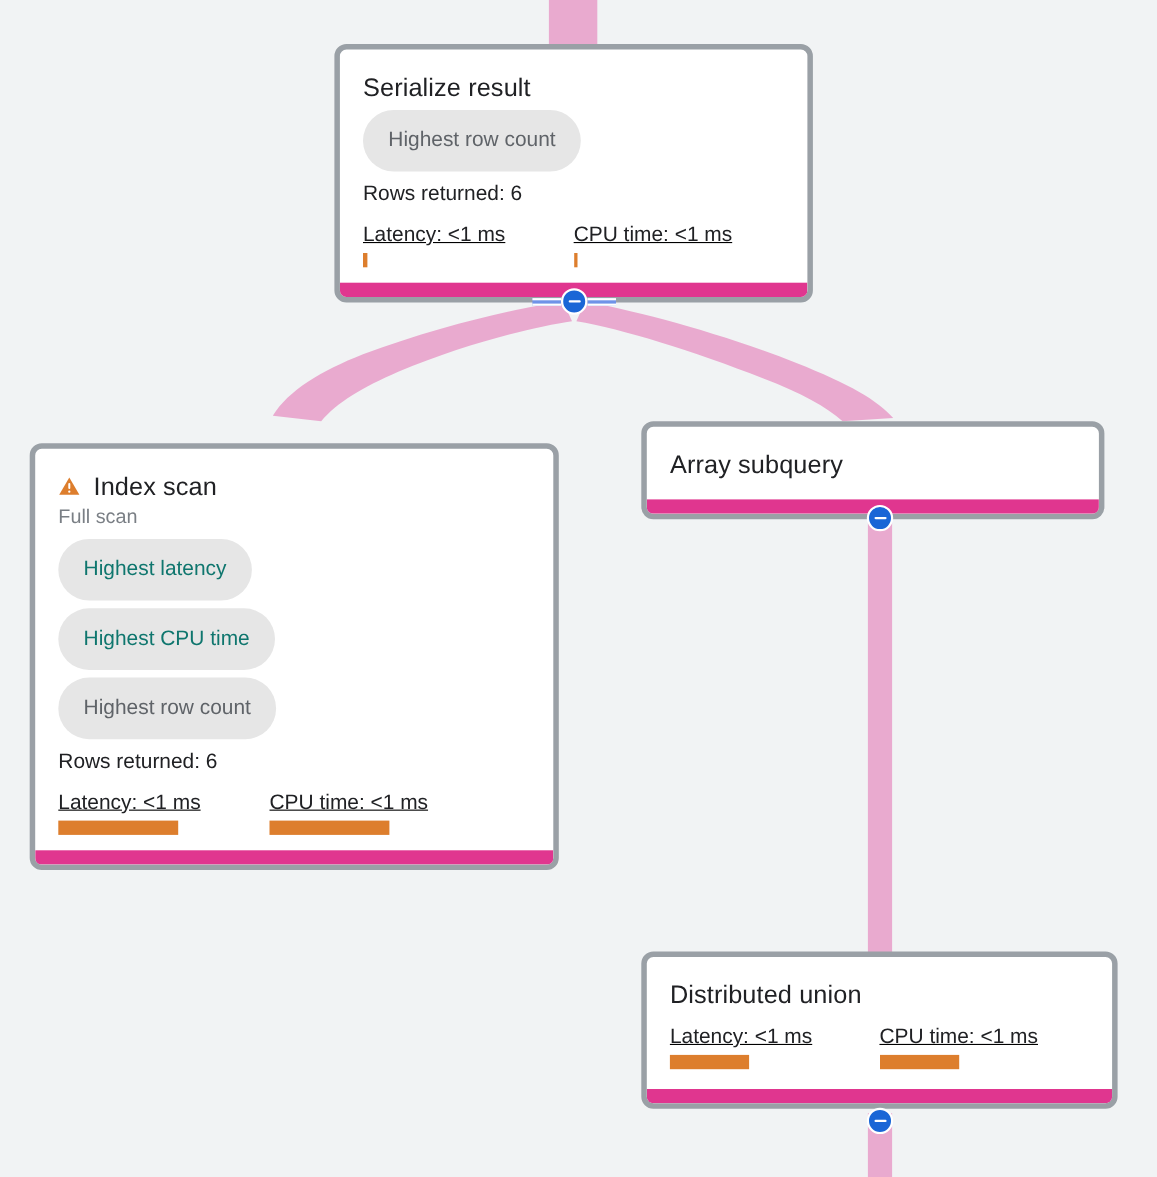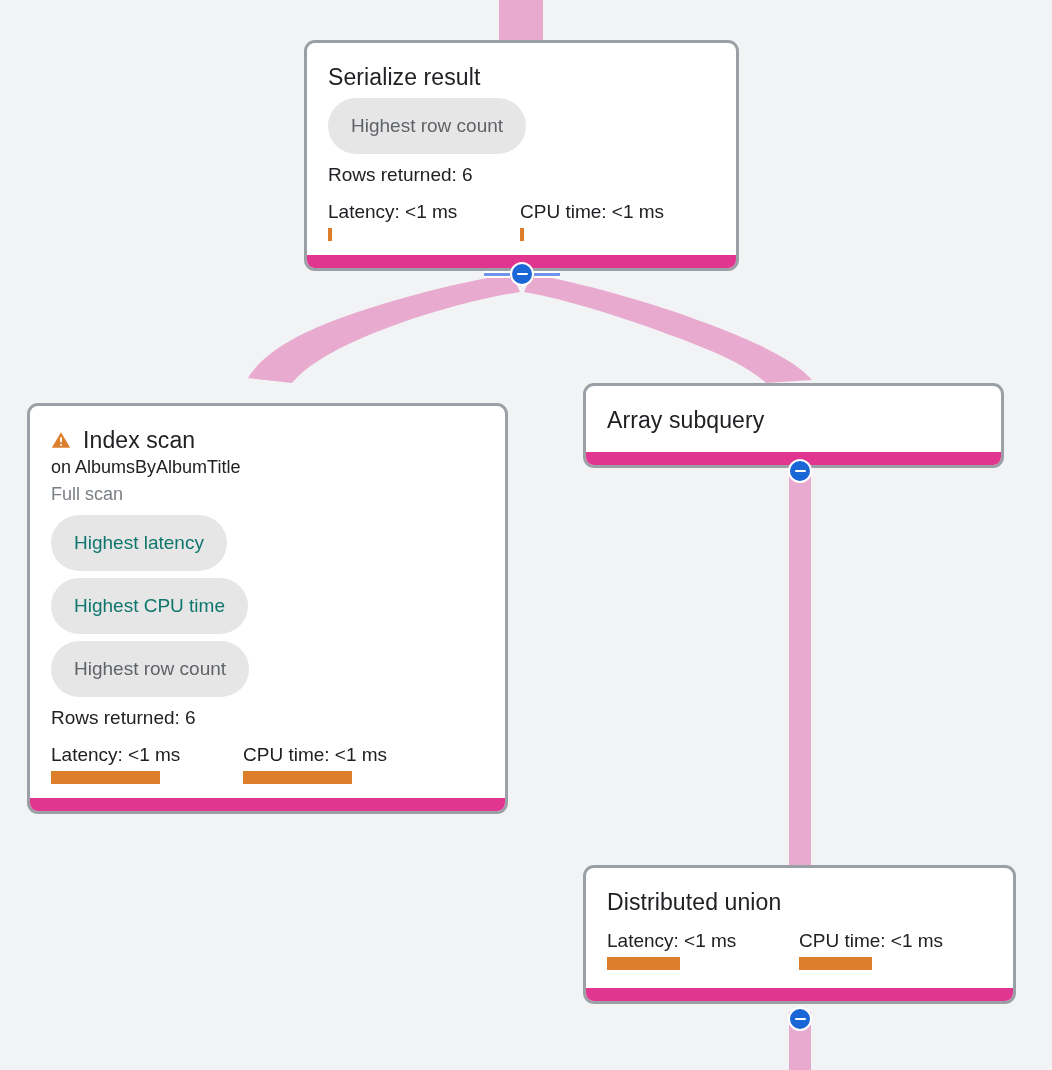--- a/index.html
+++ b/index.html
@@ -28,21 +28,21 @@
     width: 1052px;
     height: 1070px;
     pointer-events: none;
   }
 
   
   .node {
     position: absolute;
     box-sizing: border-box;
     background: #ffffff;
-    border: 3px solid #4c1d95;
+    border: 5px solid #4c1d95;
     border-radius: 11px;
     overflow: hidden;
     display: flex;
     flex-direction: column;
   }
   .node-body {
     padding: 20px 21px 14px 21px;
     flex: 1 1 auto;
   }
   .node-footer {
@@ -110,20 +110,21 @@
     color: #202124;
   }
 
   
   .metrics {
     margin-top: 13px;
     display: flex;
   }
   .metric {
     width: 192px;
+    text-decoration: underline;
   }
   .metric-label {
     font-size: 19px;
     line-height: 23px;
     color: #202124;
     white-space: nowrap;
   }
   .metric-bar {
     margin-top: 5px;
     height: 13px;
@@ -244,21 +245,20 @@
       <div class="node-head">
         <svg class="warn-icon" viewBox="0 0 24 24">
           <path d="M12 2.6 L23 21.4 L1 21.4 Z" fill="#dd7e2d"></path>
           <rect x="10.9" y="8.4" width="2.2" height="6.6" rx="1.1" fill="#ffffff"></rect>
           <circle cx="12" cy="18.0" r="1.25" fill="#ffffff"></circle>
         </svg>
         <div class="node-head-text">
           <div class="node-title">Index scan</div>
         </div>
       </div>
-      <div class="subline">on AlbumsByAlbumTitle</div>
       <div class="subline muted">Full scan</div>
       <div class="chips">
         <span class="chip" style="background: rgb(230, 230, 230); color: #0f766e;">Highest latency</span>
         <span class="chip" style="background: rgb(230, 230, 230); color: #0f766e;">Highest CPU time</span>
         <span class="chip" style="background: rgb(230, 230, 230); color: rgb(95, 99, 104);">Highest row count</span>
       </div>
       <div class="rows-line">Rows returned: 6</div>
       <div class="metrics">
         <div class="metric">
           <div class="metric-label">Latency: &lt;1 ms</div>

